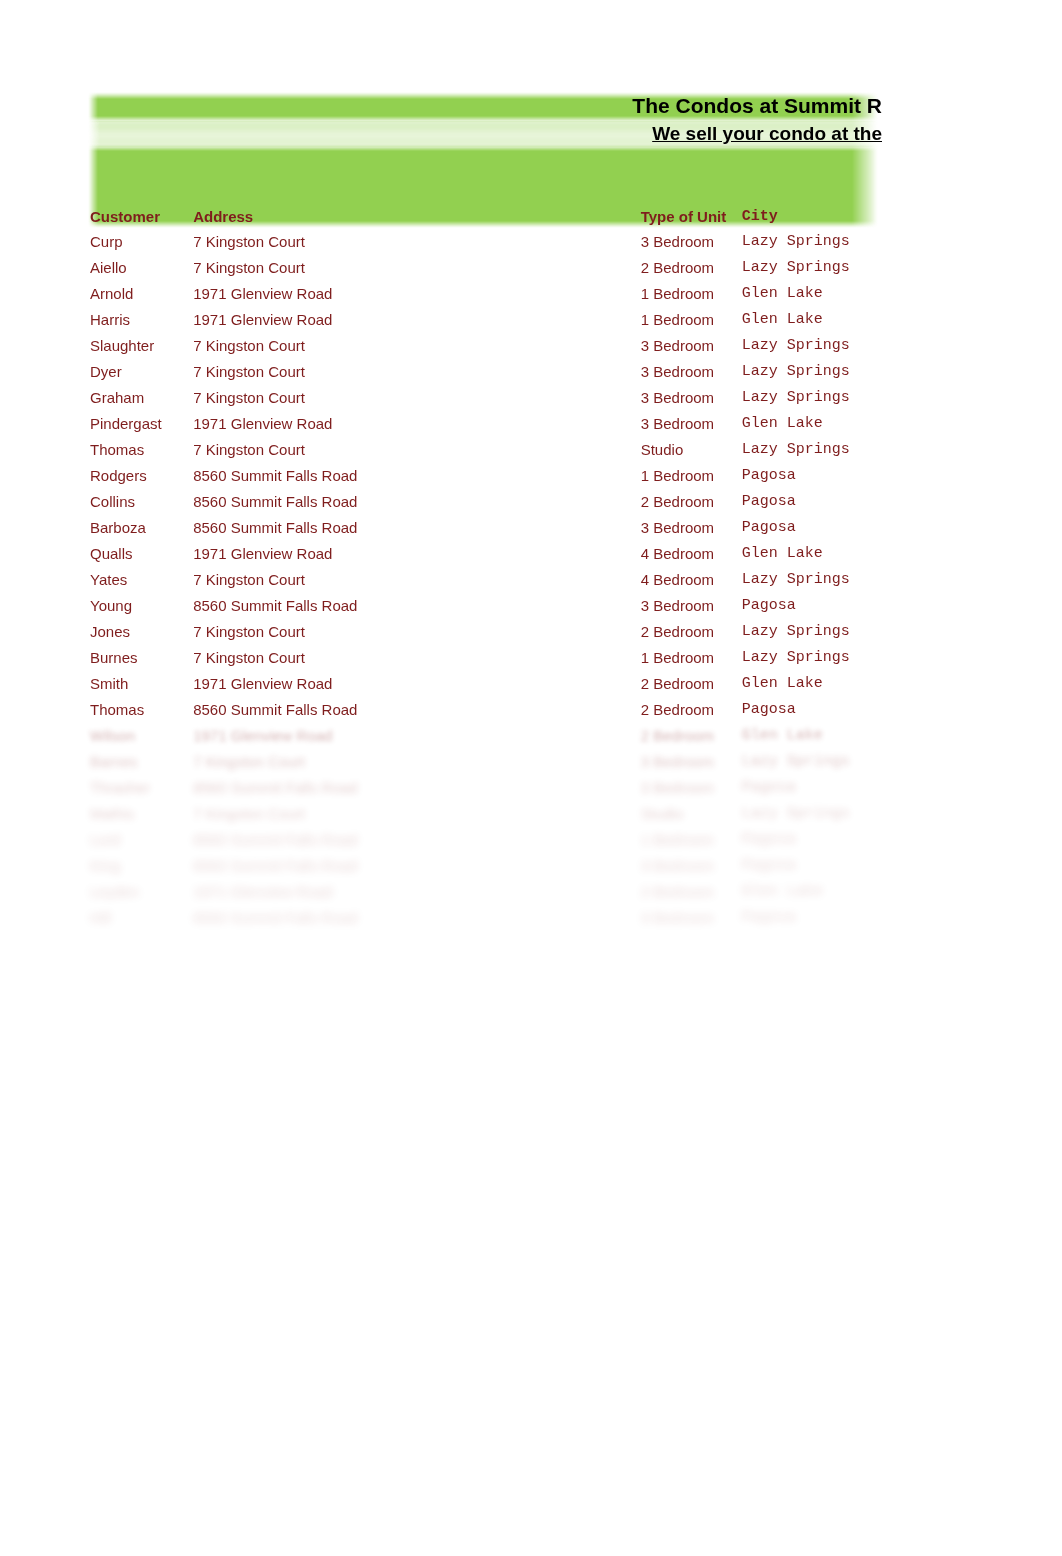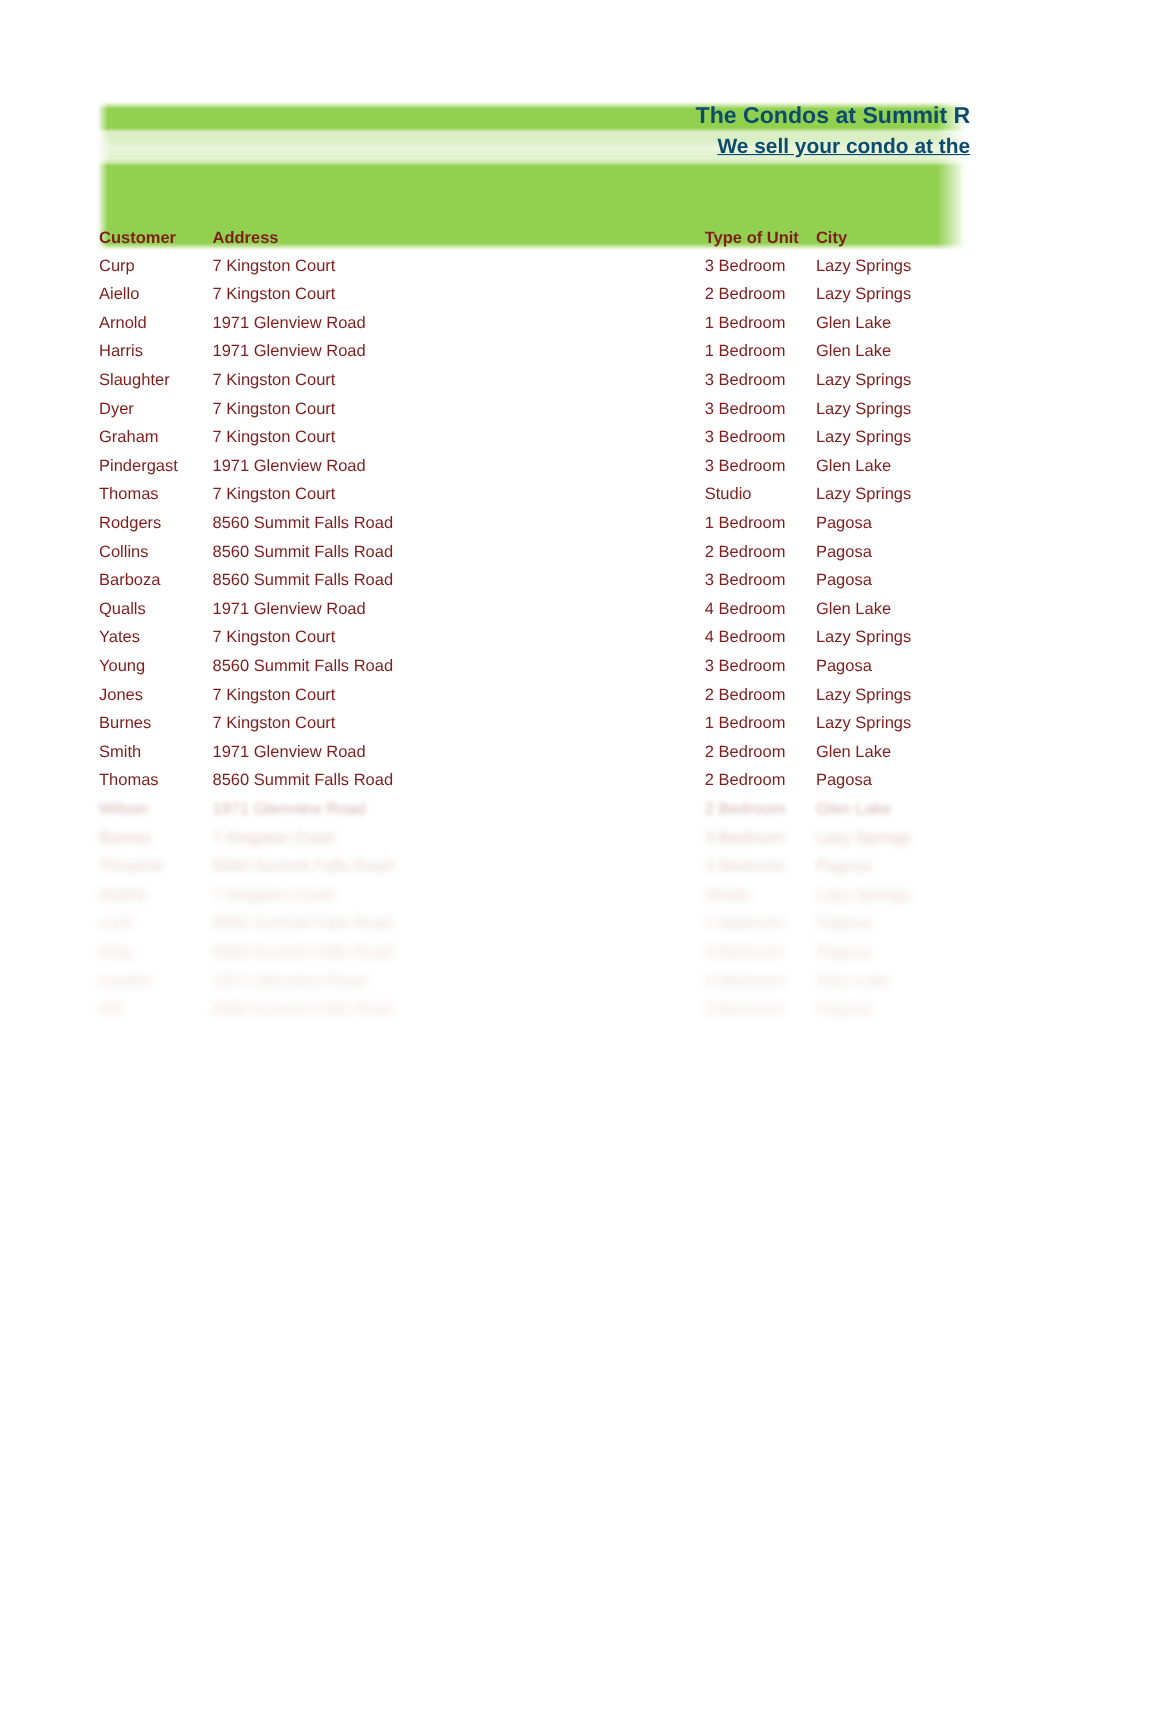--- a/index.html
+++ b/index.html
@@ -53,21 +53,21 @@
     background: linear-gradient(to bottom, rgba(146,208,80,.55), rgba(146,208,80,.12) 55%, rgba(146,208,80,.45));
     -webkit-mask-image: linear-gradient(to right, rgba(0,0,0,0), #000 12px, #000 calc(100% - 26px), rgba(0,0,0,0));
     mask-image: linear-gradient(to right, rgba(0,0,0,0), #000 12px, #000 calc(100% - 26px), rgba(0,0,0,0));
     filter: blur(4px);
   }
 
   .banner-line {
     position: absolute;
     right: 180px;
     text-align: left;
-    color: #0c4a6e;
+    color: #000000;
     font-weight: bold;
     white-space: nowrap;
   }
   #company-title {
     top: 92px;
     font-size: 21px;
     line-height: 28px;
   }
   #company-tagline {
     top: 122px;
@@ -95,21 +95,21 @@
     font-weight: normal;
     white-space: nowrap;
   }
   #data-table thead th {
     font-weight: bold;
     height: 24px;
   }
   .col-customer { width: 100px; }
   .col-address  { width: 434px; }
   .col-type     { width: 98px;  }
-  .col-city     { width: 200px; }
+  .col-city     { width: 200px; font-family: Liberation Mono, monospace; }
 
   #data-table tbody tr td:first-child,
   #data-table thead th:first-child { padding-left: 2px; }
   .blur-1 td { filter: blur(1.6px); opacity: .55; }
   .blur-2 td { filter: blur(2.6px); opacity: .34; }
   .blur-3 td { filter: blur(3.2px); opacity: .26; }
   .blur-4 td { filter: blur(3.6px); opacity: .22; }
   .blur-5 td { filter: blur(3.9px); opacity: .20; }
   .blur-6 td { filter: blur(4.1px); opacity: .19; }
   .blur-7 td { filter: blur(4.2px); opacity: .18; }

